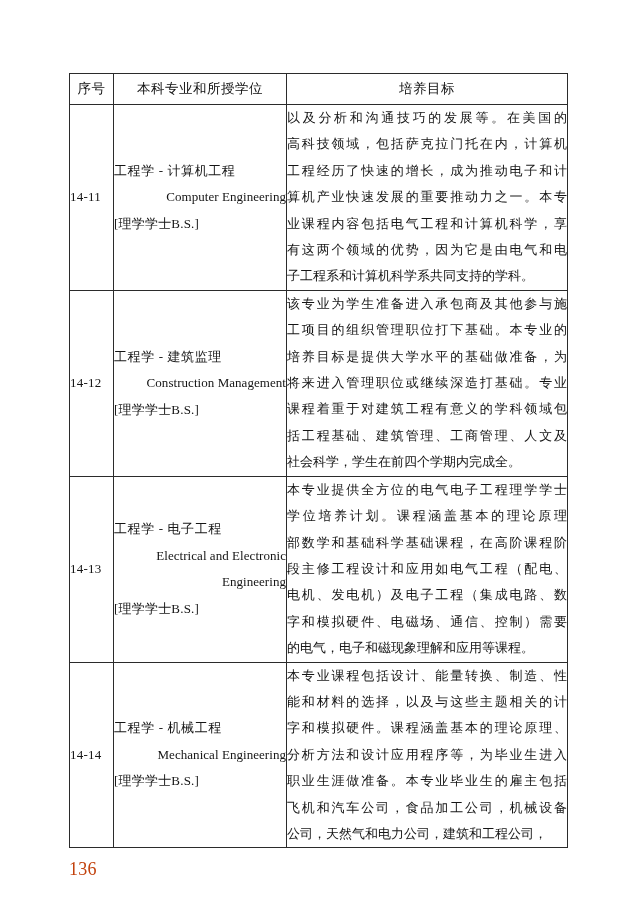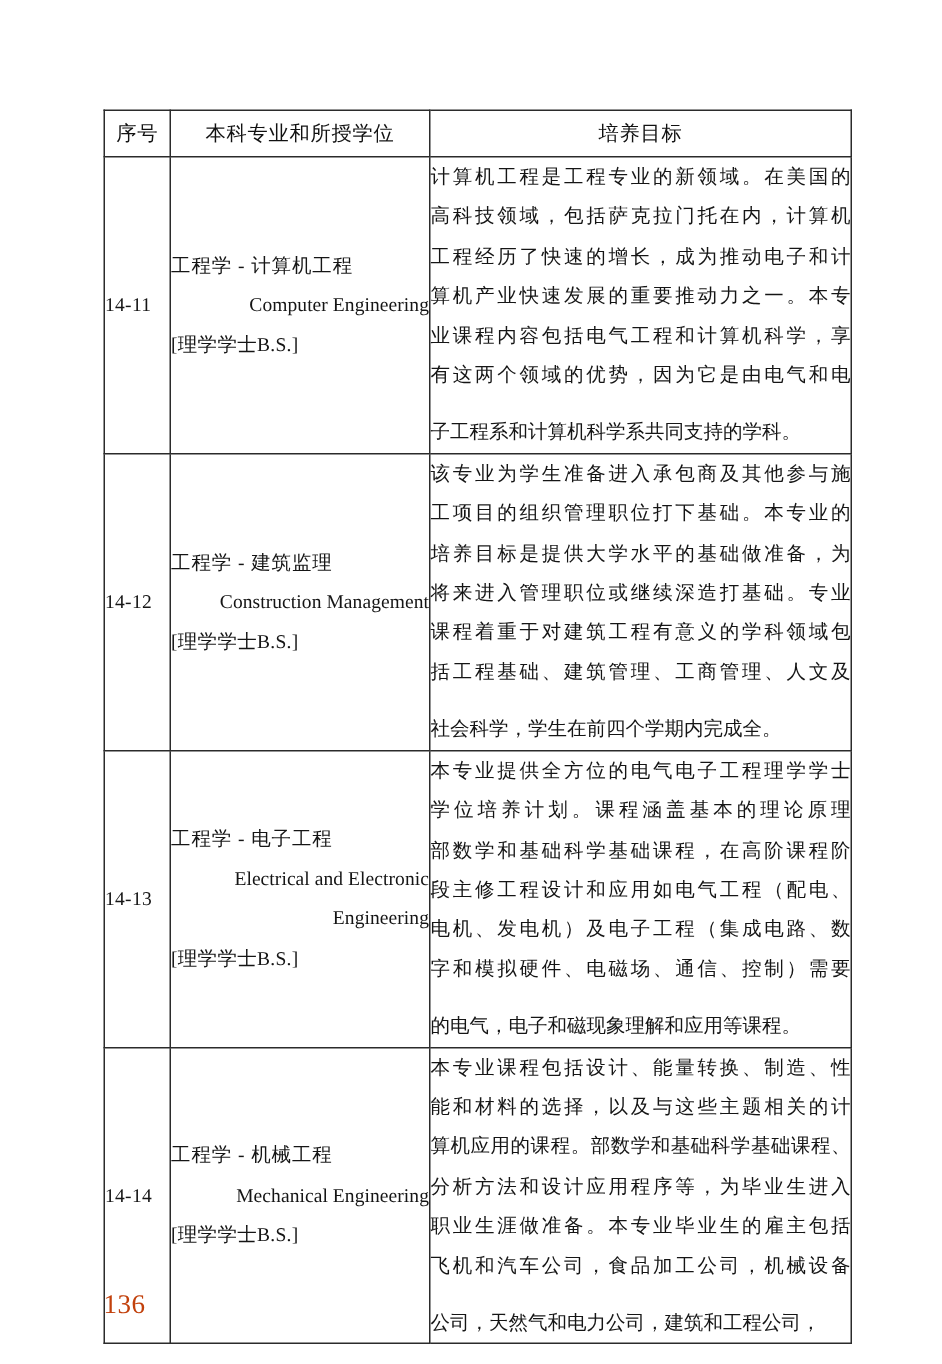--- a/index.html
+++ b/index.html
@@ -92,21 +92,20 @@
     display: block;
     font-size: 13px;
     line-height: 26.4px;
     color: #151515;
     text-align: justify;
     text-align-last: justify;
     white-space: nowrap;
   }
   .goal-line.last {
     text-align-last: left;
-    margin-top: 12px;
   }
 
   
   .page-number {
     position: absolute;
     left: 69px;
     top: 847px;
     font-size: 18px;
     color: #c2410c;
     letter-spacing: 0.3px;
@@ -141,21 +140,21 @@
       <tr>
         <td class="num-cell">14-11</td>
         <td class="major-cell">
           <span class="major-inner">
             <span class="major-line cn">工程学 -  计算机工程</span>
             <span class="major-line en">Computer Engineering</span>
             <span class="major-line dg">[理学学士B.S.]</span>
           </span>
         </td>
         <td class="goal-cell">
-          <span class="goal-line">计算机工程是工程专业的新领域。在美国的</span>
+          <span class="goal-line">以及分析和沟通技巧的发展等。在美国的</span>
           <span class="goal-line">高科技领域，包括萨克拉门托在内，计算机</span>
           <span class="goal-line">工程经历了快速的增长，成为推动电子和计</span>
           <span class="goal-line">算机产业快速发展的重要推动力之一。本专</span>
           <span class="goal-line">业课程内容包括电气工程和计算机科学，享</span>
           <span class="goal-line">有这两个领域的优势，因为它是由电气和电</span>
           <span class="goal-line last">子工程系和计算机科学系共同支持的学科。</span>
         </td>
       </tr>
 
       <tr>
@@ -204,21 +203,21 @@
         <td class="major-cell">
           <span class="major-inner">
             <span class="major-line cn">工程学 - 机械工程</span>
             <span class="major-line en">Mechanical Engineering</span>
             <span class="major-line dg">[理学学士B.S.]</span>
           </span>
         </td>
         <td class="goal-cell">
           <span class="goal-line">本专业课程包括设计、能量转换、制造、性</span>
           <span class="goal-line">能和材料的选择，以及与这些主题相关的计</span>
-          <span class="goal-line">算机应用的课程。部数学和基础科学基础课程、</span>
+          <span class="goal-line">字和模拟硬件。课程涵盖基本的理论原理、</span>
           <span class="goal-line">分析方法和设计应用程序等，为毕业生进入</span>
           <span class="goal-line">职业生涯做准备。本专业毕业生的雇主包括</span>
           <span class="goal-line">飞机和汽车公司，食品加工公司，机械设备</span>
           <span class="goal-line last">公司，天然气和电力公司，建筑和工程公司，</span>
         </td>
       </tr>
 
     </tbody>
   </table>
 

